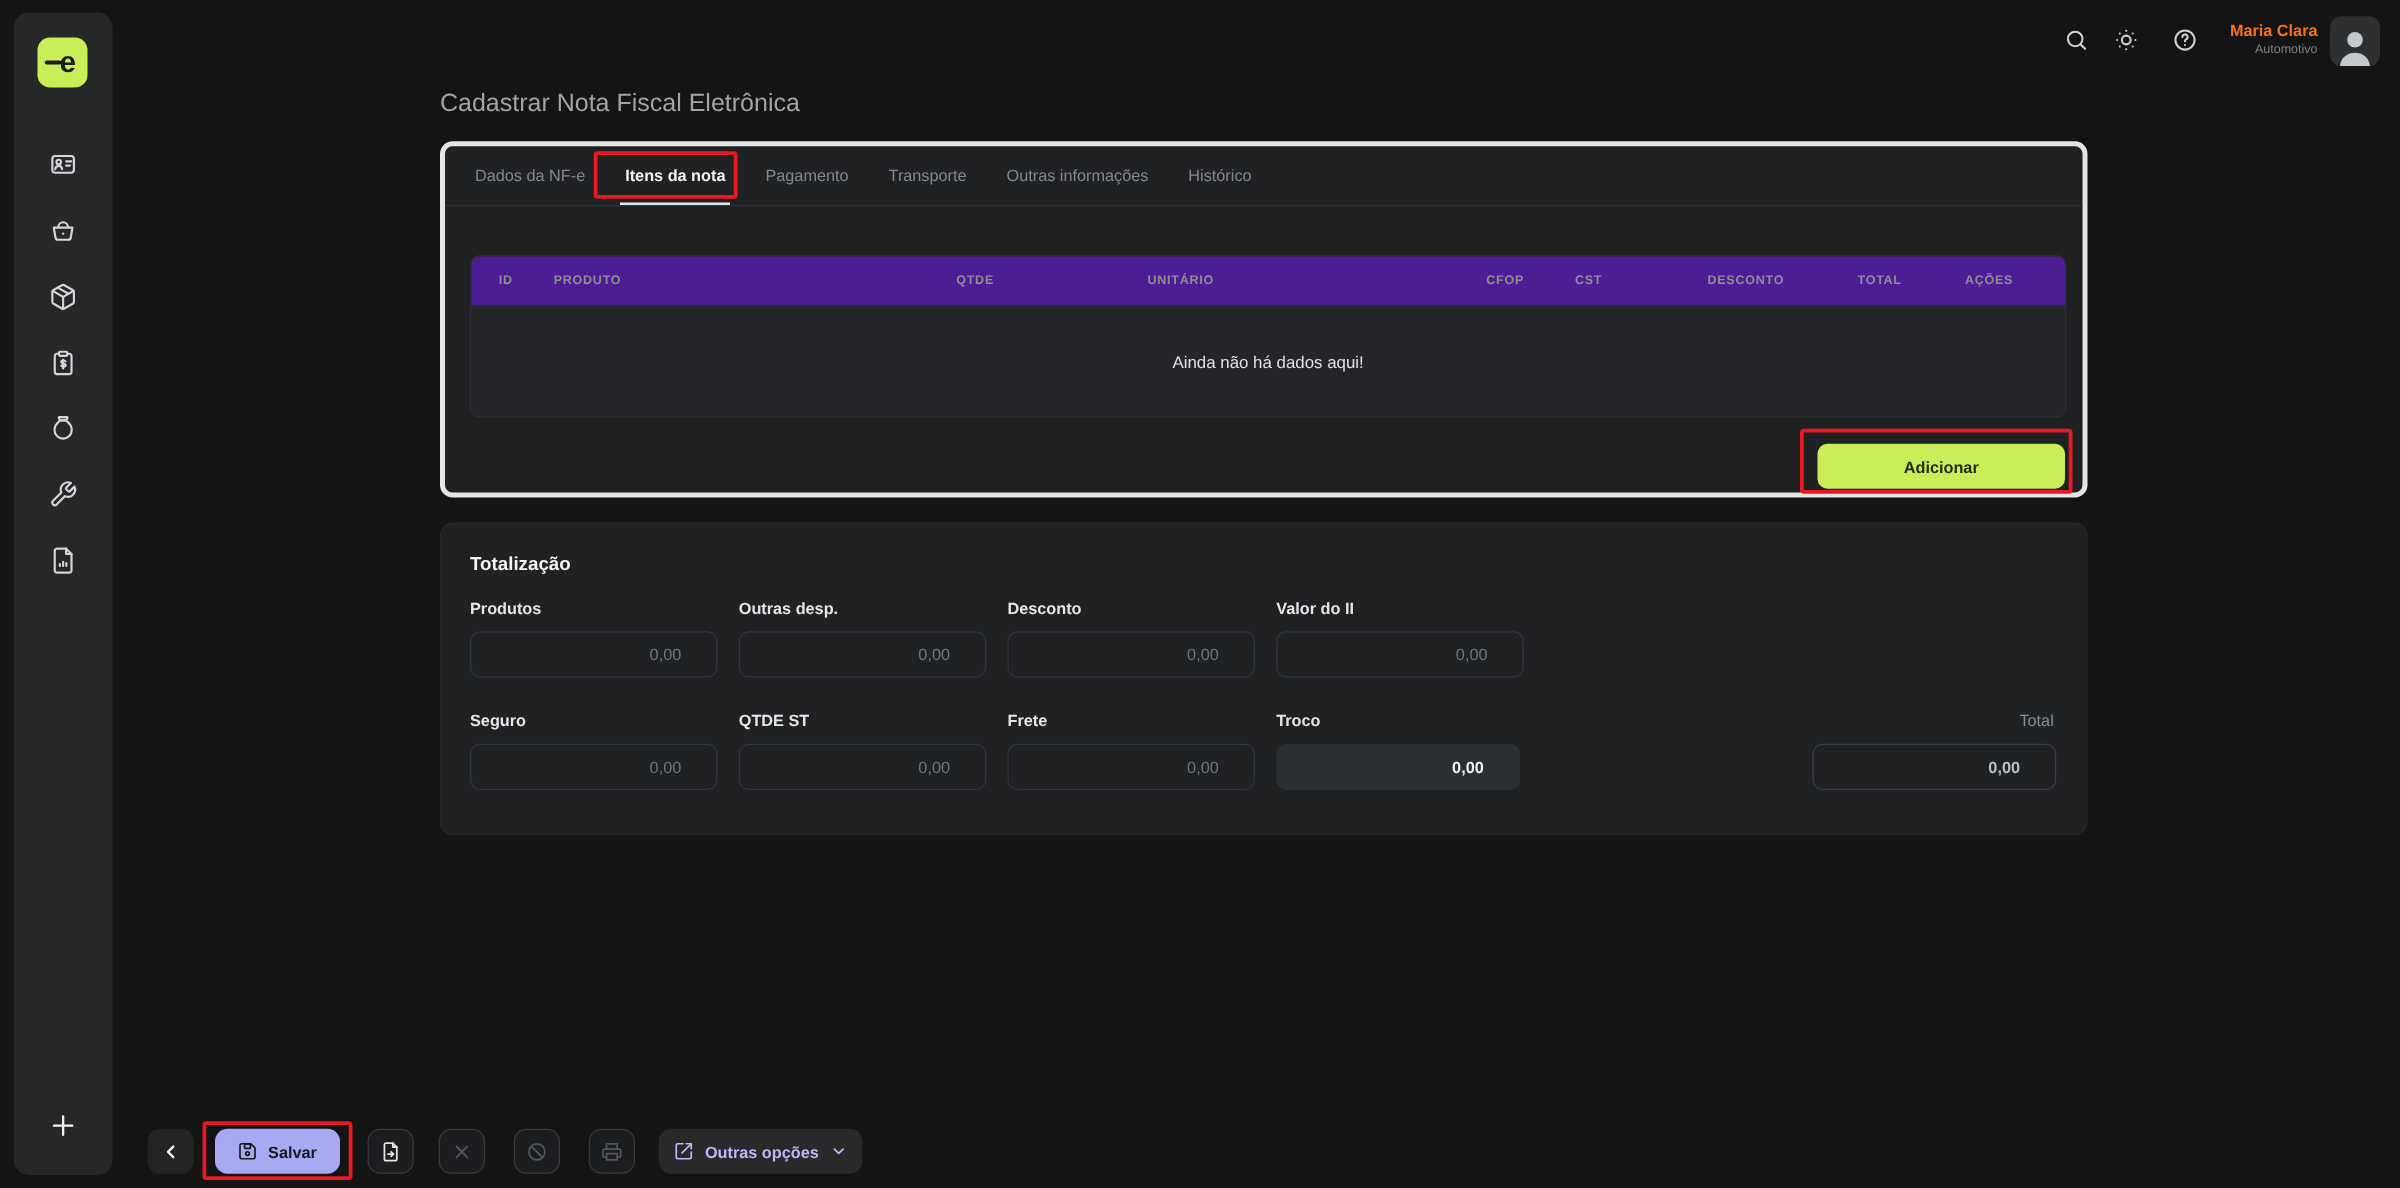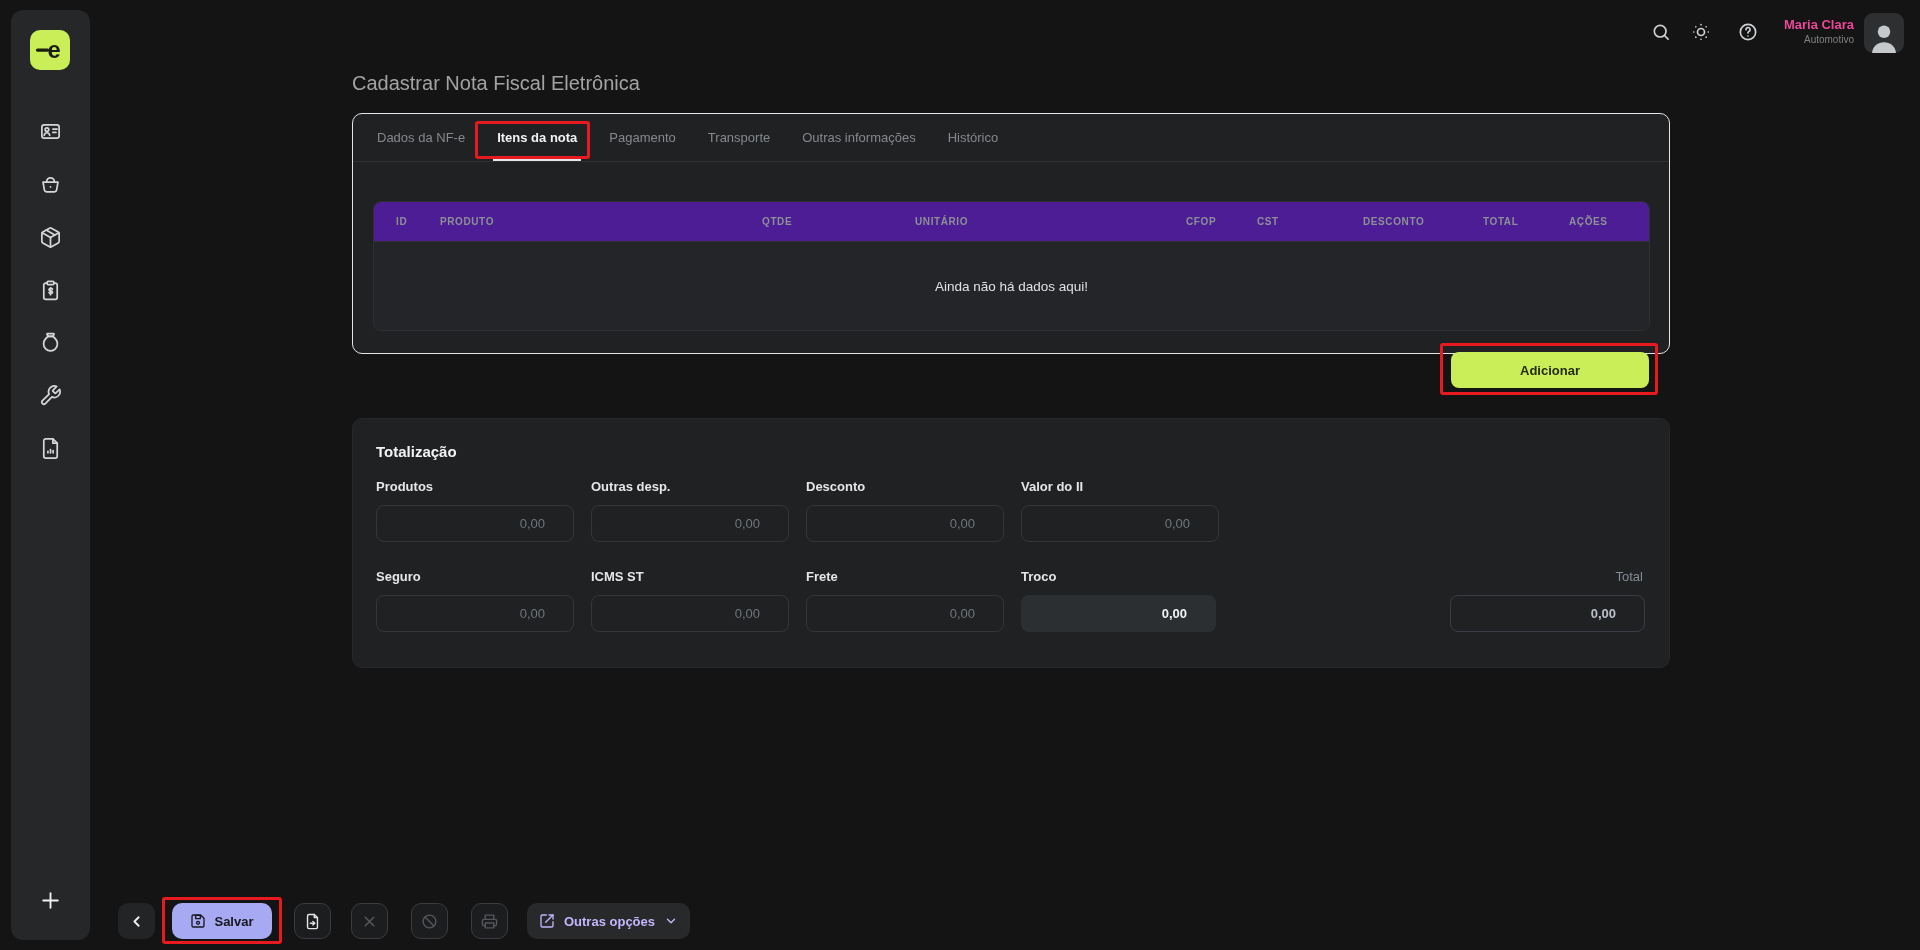--- a/index.html
+++ b/index.html
@@ -27,35 +27,35 @@
   .side-icon {
     position:absolute; left:28px; width:23px; height:23px; color:#d4d6d8; cursor:pointer;
   }
   .side-plus {
     position:absolute; left:27px; top:878px; width:25px; height:25px; color:#f0f1f2; cursor:pointer;
   }
 
   
   .topbar-icon { position:absolute; width:20px; height:20px; color:#cfd2d4; cursor:pointer; }
   .user-block { position:absolute; right:66px; top:17px; text-align:right; }
-  .user-name { font-size:13px; font-weight:bold; color:#ec4899; line-height:16px; }
+  .user-name { font-size:13px; font-weight:bold; color:#f97316; line-height:16px; }
   .user-role { font-size:10px; color:#7d8184; line-height:13px; }
   .avatar {
     position:absolute; left:1864px; top:13px; width:40px; height:40px;
     background:#2e2f31; border-radius:9px; overflow:hidden; cursor:pointer;
     display:flex; align-items:flex-end; justify-content:center;
   }
 
   
   .page-title { position:absolute; left:352px; top:72px; font-size:20px; font-weight:normal; color:#a3a3a3; }
 
   
   .card1 {
-    position:absolute; left:352px; top:113px; width:1318px; height:241px;
-    background:#202123; border:1px solid #e5e5e5; border-radius:10px;
+    position:absolute; left:352px; top:113px; width:1318px; height:285px;
+    background:#202123; border:4px solid #e5e5e5; border-radius:10px;
   }
   .tabbar {
     height:48px; border-bottom:1px solid #2f3033;
     display:flex; align-items:stretch; padding:0 24px; gap:32px;
     font-size:13px; color:#85888c;
   }
   .tab { display:flex; align-items:center; cursor:pointer; position:relative; white-space:nowrap; }
   .tab.active { color:#f2f3f4; font-weight:bold; }
   .tab.active::after {
     content:""; position:absolute; left:-4px; right:-4px; bottom:0; height:2px; background:#e3e4e5;
@@ -266,21 +266,21 @@
   <label class="field-label col1 lrow1">Outras desp.</label>
   <label class="field-label col2 lrow1">Desconto</label>
   <label class="field-label col3 lrow1">Valor do II</label>
 
   <input class="tot-input col0 irow1" value="0,00" style="">
   <input class="tot-input col1 irow1" value="0,00" style="">
   <input class="tot-input col2 irow1" value="0,00" style="">
   <input class="tot-input col3 irow1" value="0,00" style="">
 
   <label class="field-label col0 lrow2">Seguro</label>
-  <label class="field-label col1 lrow2">ICMS ST</label>
+  <label class="field-label col1 lrow2">QTDE ST</label>
   <label class="field-label col2 lrow2">Frete</label>
   <label class="field-label col3 lrow2">Troco</label>
 
   <input class="tot-input col0 irow2" value="0,00" style="">
   <input class="tot-input col1 irow2" value="0,00" style="">
   <input class="tot-input col2 irow2" value="0,00" style="">
   <input class="tot-input filled col3 irow2" value="0,00" style="">
 
   <div class="total-label">Total</div>
   <input class="tot-input grand-total irow2" style="left: 1097px;" value="0,00">

